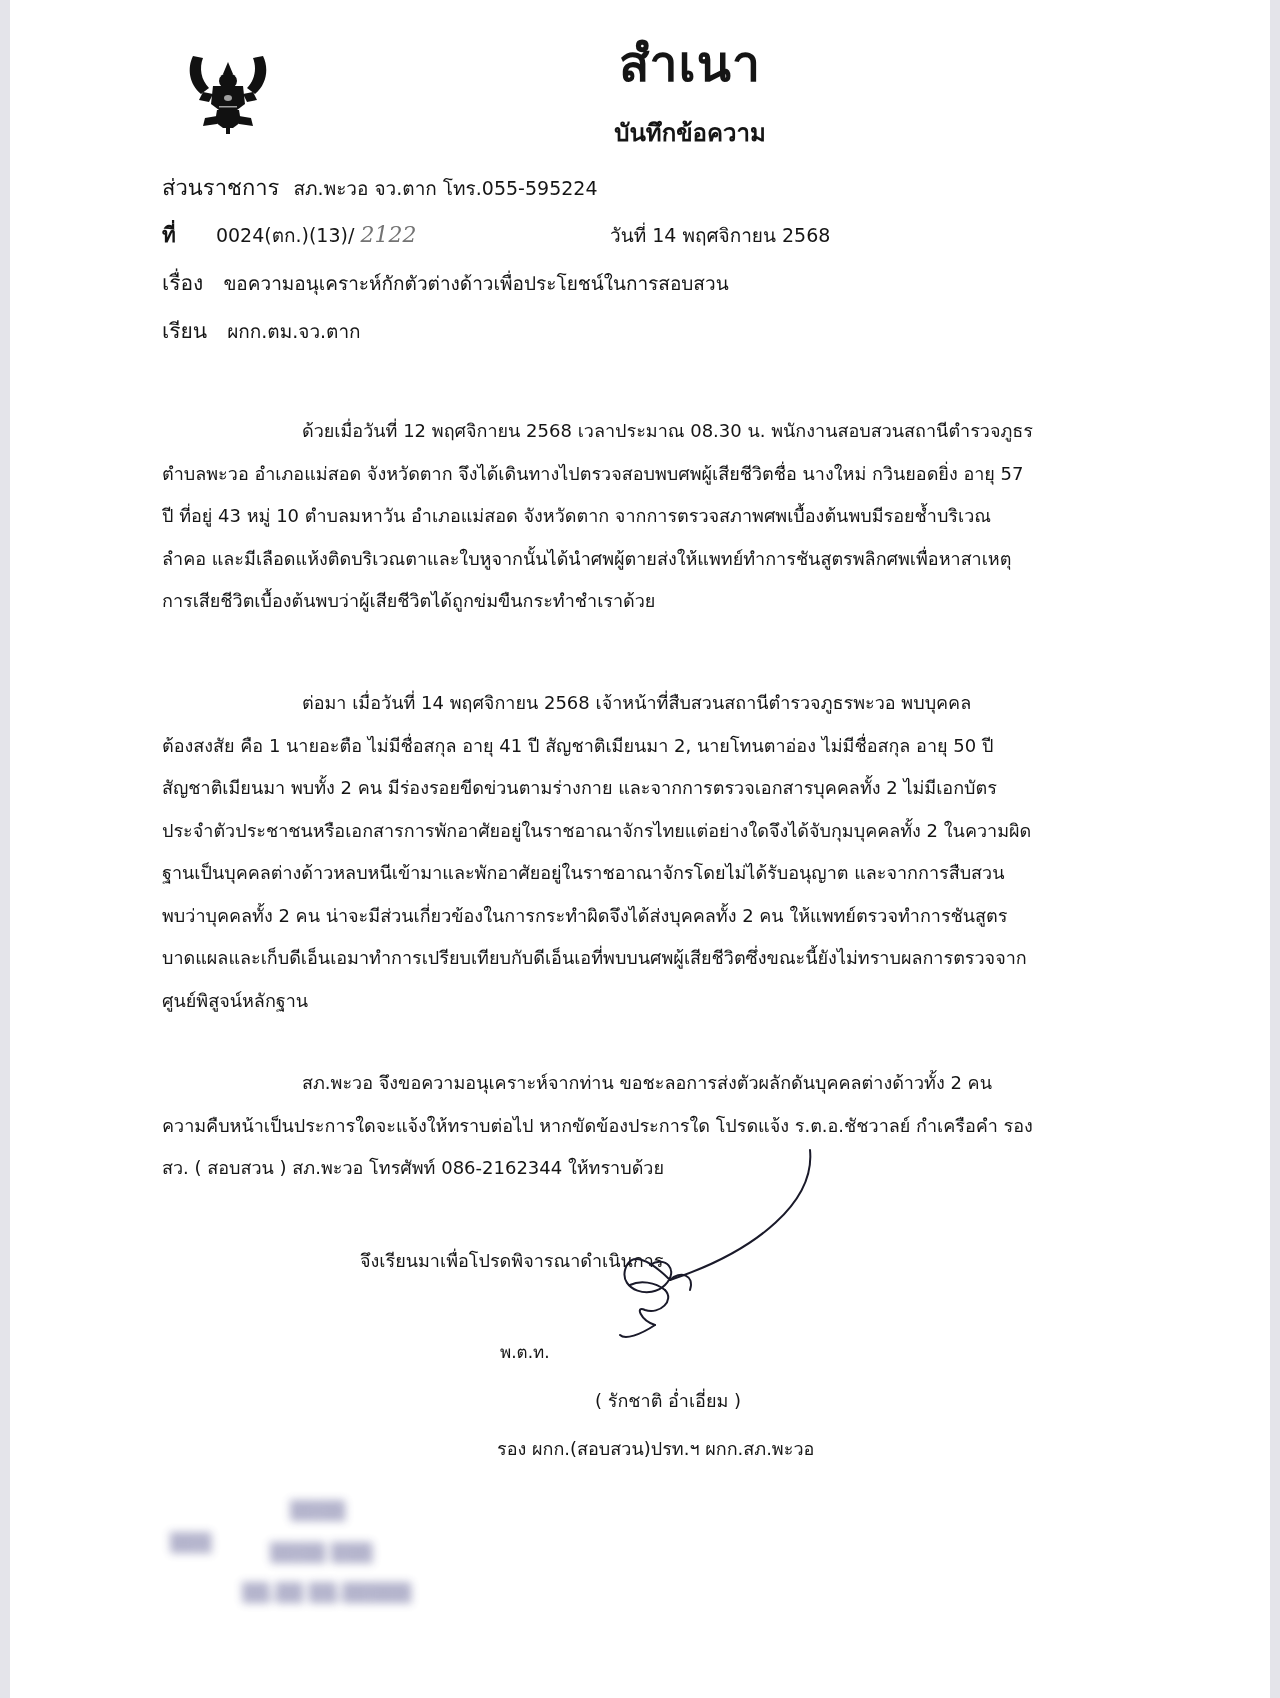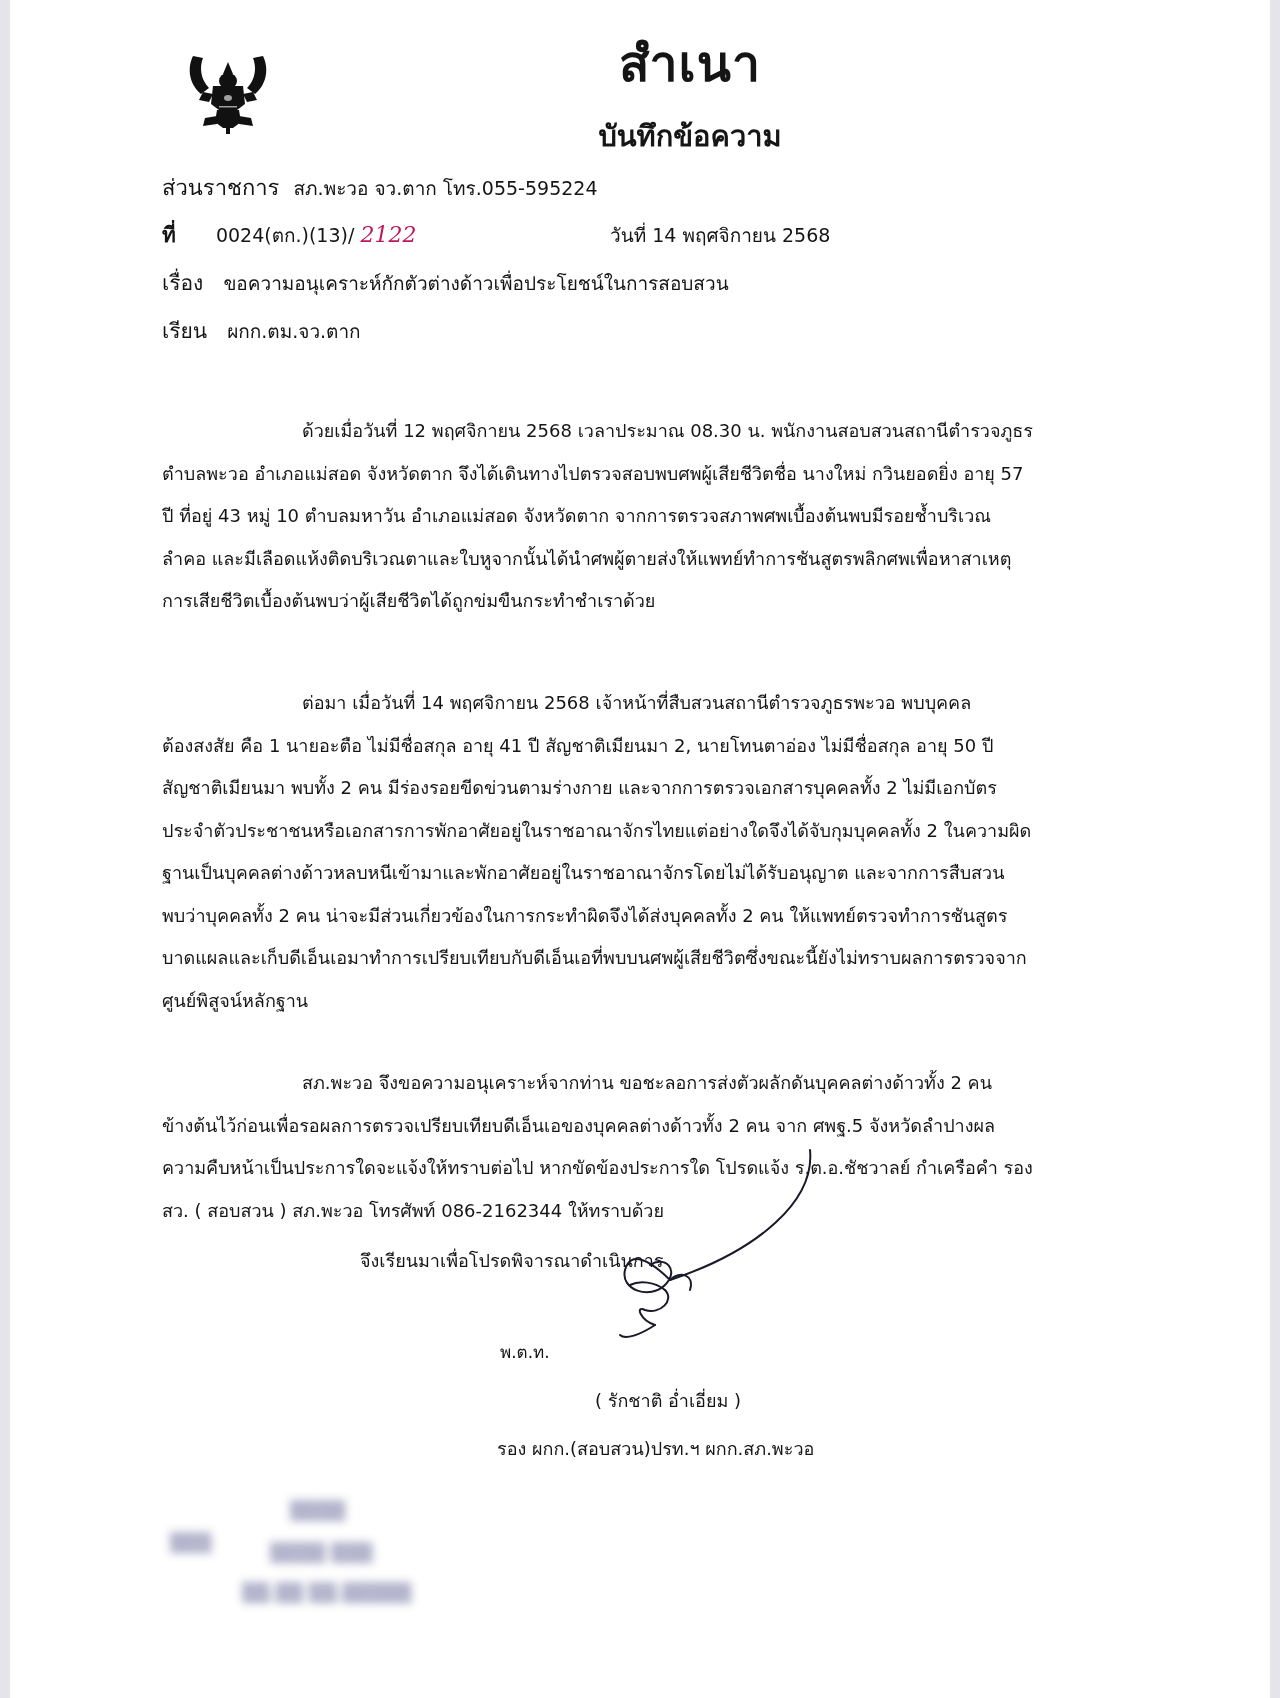--- a/index.html
+++ b/index.html
@@ -41,39 +41,39 @@
       letter-spacing: 1px;
       padding-left: 100px;
       box-sizing: border-box;
     }
     .memo-title {
       position: absolute;
       left: 0;
       width: 1260px;
       top: 113px;
       text-align: center;
-      font-size: 29px;
+      font-size: 24px;
       font-weight: bold;
       padding-left: 100px;
       box-sizing: border-box;
     }
     .line {
       position: absolute;
       font-size: 19px;
       white-space: nowrap;
     }
     .label {
       font-weight: bold;
       font-size: 21px;
       margin-right: 14px;
     }
     .handwritten {
       font-family: "DejaVu Serif", serif;
       font-style: italic;
-      color: #be185d;
+      color: #737373;
       font-size: 22px;
     }
     .para {
       position: absolute;
       left: 152px;
       width: 1010px;
       font-size: 18px;
       line-height: 42.5px;
       text-align: justify;
       text-align-last: left;
@@ -196,21 +196,20 @@
     <span class="row">สัญชาติเมียนมา พบทั้ง 2 คน มีร่องรอยขีดข่วนตามร่างกาย และจากการตรวจเอกสารบุคคลทั้ง 2 ไม่มีเอกบัตร</span>
     <span class="row">ประจำตัวประชาชนหรือเอกสารการพักอาศัยอยู่ในราชอาณาจักรไทยแต่อย่างใดจึงได้จับกุมบุคคลทั้ง 2 ในความผิด</span>
     <span class="row">ฐานเป็นบุคคลต่างด้าวหลบหนีเข้ามาและพักอาศัยอยู่ในราชอาณาจักรโดยไม่ได้รับอนุญาต และจากการสืบสวน</span>
     <span class="row">พบว่าบุคคลทั้ง 2 คน น่าจะมีส่วนเกี่ยวข้องในการกระทำผิดจึงได้ส่งบุคคลทั้ง 2 คน ให้แพทย์ตรวจทำการชันสูตร</span>
     <span class="row">บาดแผลและเก็บดีเอ็นเอมาทำการเปรียบเทียบกับดีเอ็นเอที่พบบนศพผู้เสียชีวิตซึ่งขณะนี้ยังไม่ทราบผลการตรวจจาก</span>
     <span class="row">ศูนย์พิสูจน์หลักฐาน</span>
   </div>
 
   <div class="para" style="top:1062px;">
     <span class="row indent">สภ.พะวอ จึงขอความอนุเคราะห์จากท่าน ขอชะลอการส่งตัวผลักดันบุคคลต่างด้าวทั้ง 2 คน</span>
-    <span class="row">ข้างต้นไว้ก่อนเพื่อรอผลการตรวจเปรียบเทียบดีเอ็นเอของบุคคลต่างด้าวทั้ง 2 คน จาก ศพฐ.5 จังหวัดลำปางผล</span>
     <span class="row">ความคืบหน้าเป็นประการใดจะแจ้งให้ทราบต่อไป หากขัดข้องประการใด โปรดแจ้ง ร.ต.อ.ชัชวาลย์  กำเครือคำ รอง</span>
     <span class="row">สว. ( สอบสวน ) สภ.พะวอ โทรศัพท์ 086-2162344 ให้ทราบด้วย</span>
   </div>
 
   <div class="closing">จึงเรียนมาเพื่อโปรดพิจารณาดำเนินการ</div>
 
   <svg class="signature" viewBox="0 0 230 220">
     <g fill="none" stroke="#1a1a2a" stroke-width="2" stroke-linecap="round">
       <path d="M200 10 C205 60 150 110 60 140"></path>
       <path d="M60 140 C40 120 20 110 15 130 C10 150 40 160 55 145 C70 130 55 115 40 125"></path>

